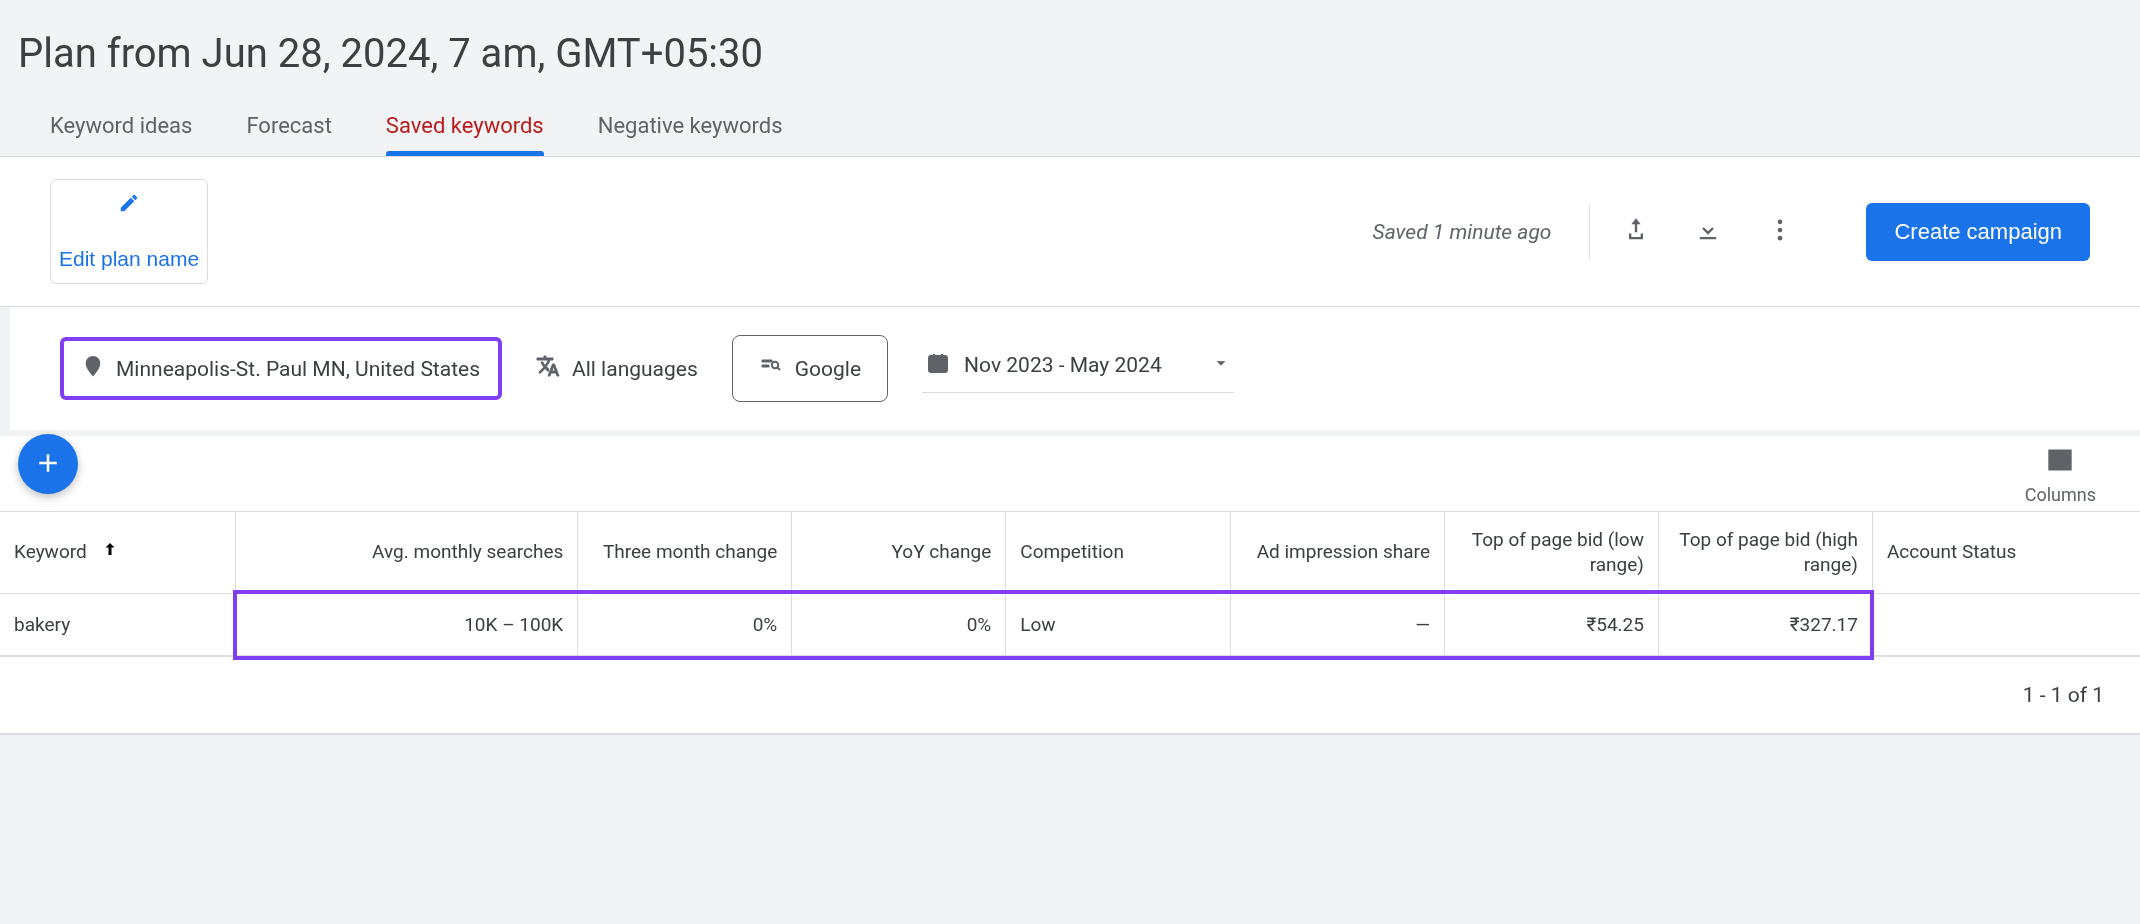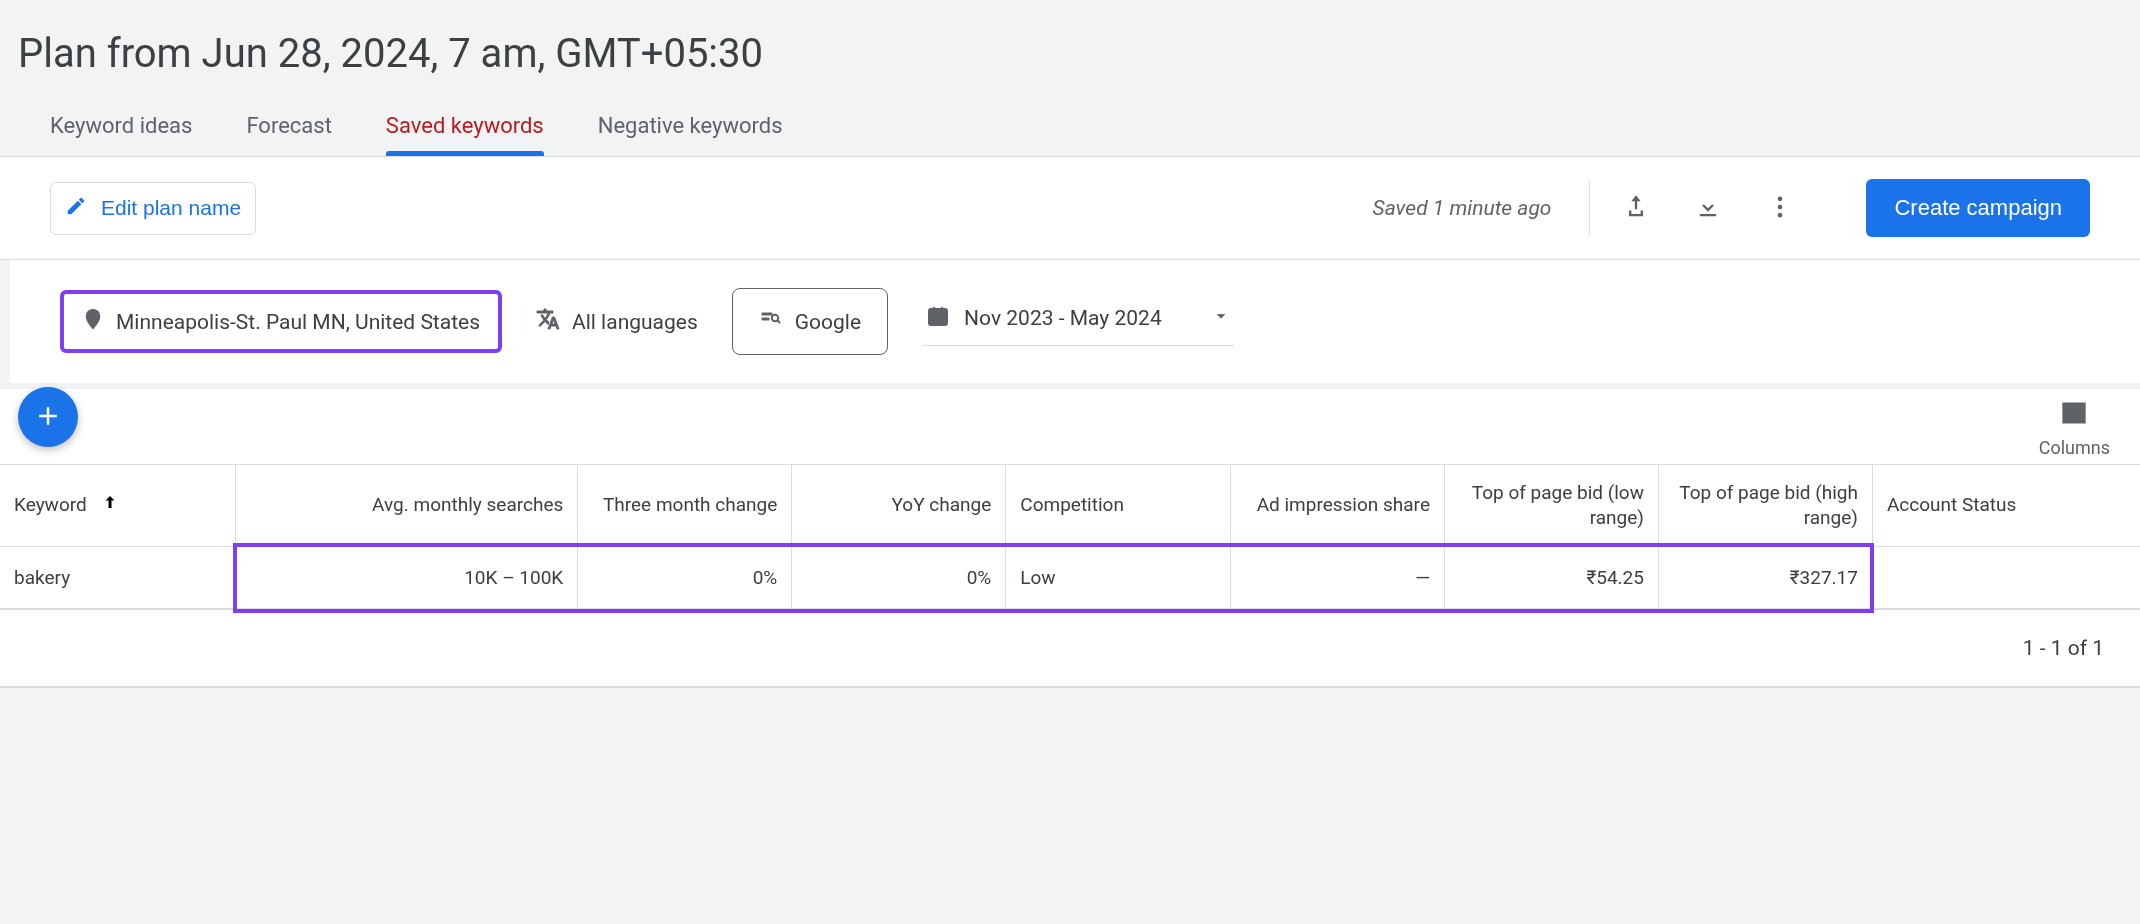--- a/index.html
+++ b/index.html
@@ -44,28 +44,29 @@
   .toolbar {
     display: flex;
     align-items: center;
     background: #fff;
     padding: 22px 50px;
     border-bottom: 1px solid #dadce0;
   }
   .edit-btn {
     display: inline-flex;
     align-items: center;
-    gap: 14px;
-    padding: 12px 14px;
+    gap: 28px;
+    padding: 12px 8px;
     border: 1px solid #dadce0;
     border-radius: 6px;
     background: #fff;
     color: #1a73e8;
     font-size: 21px;
     cursor: pointer;
+    flex-direction: column;
   }
   .edit-btn svg { fill: #1a73e8; }
   .toolbar-spacer { flex: 1; }
   .saved-status {
     font-style: italic;
     color: #5f6368;
     font-size: 21px;
     margin-right: 28px;
   }
   .v-divider {
@@ -150,21 +151,21 @@
     display: flex;
     align-items: center;
     justify-content: center;
     box-shadow: 0 3px 8px rgba(0,0,0,0.25);
     cursor: pointer;
     z-index: 2;
   }
   .fab svg { fill: #fff; }
   .columns-ctrl {
     text-align: right;
-    padding: 10px 30px 6px 30px;
+    padding: 10px 44px 6px 30px;
     color: #5f6368;
     font-size: 18px;
   }
   .columns-ctrl .col-inner {
     display: inline-flex;
     flex-direction: column;
     align-items: center;
     gap: 6px;
     cursor: pointer;
   }

